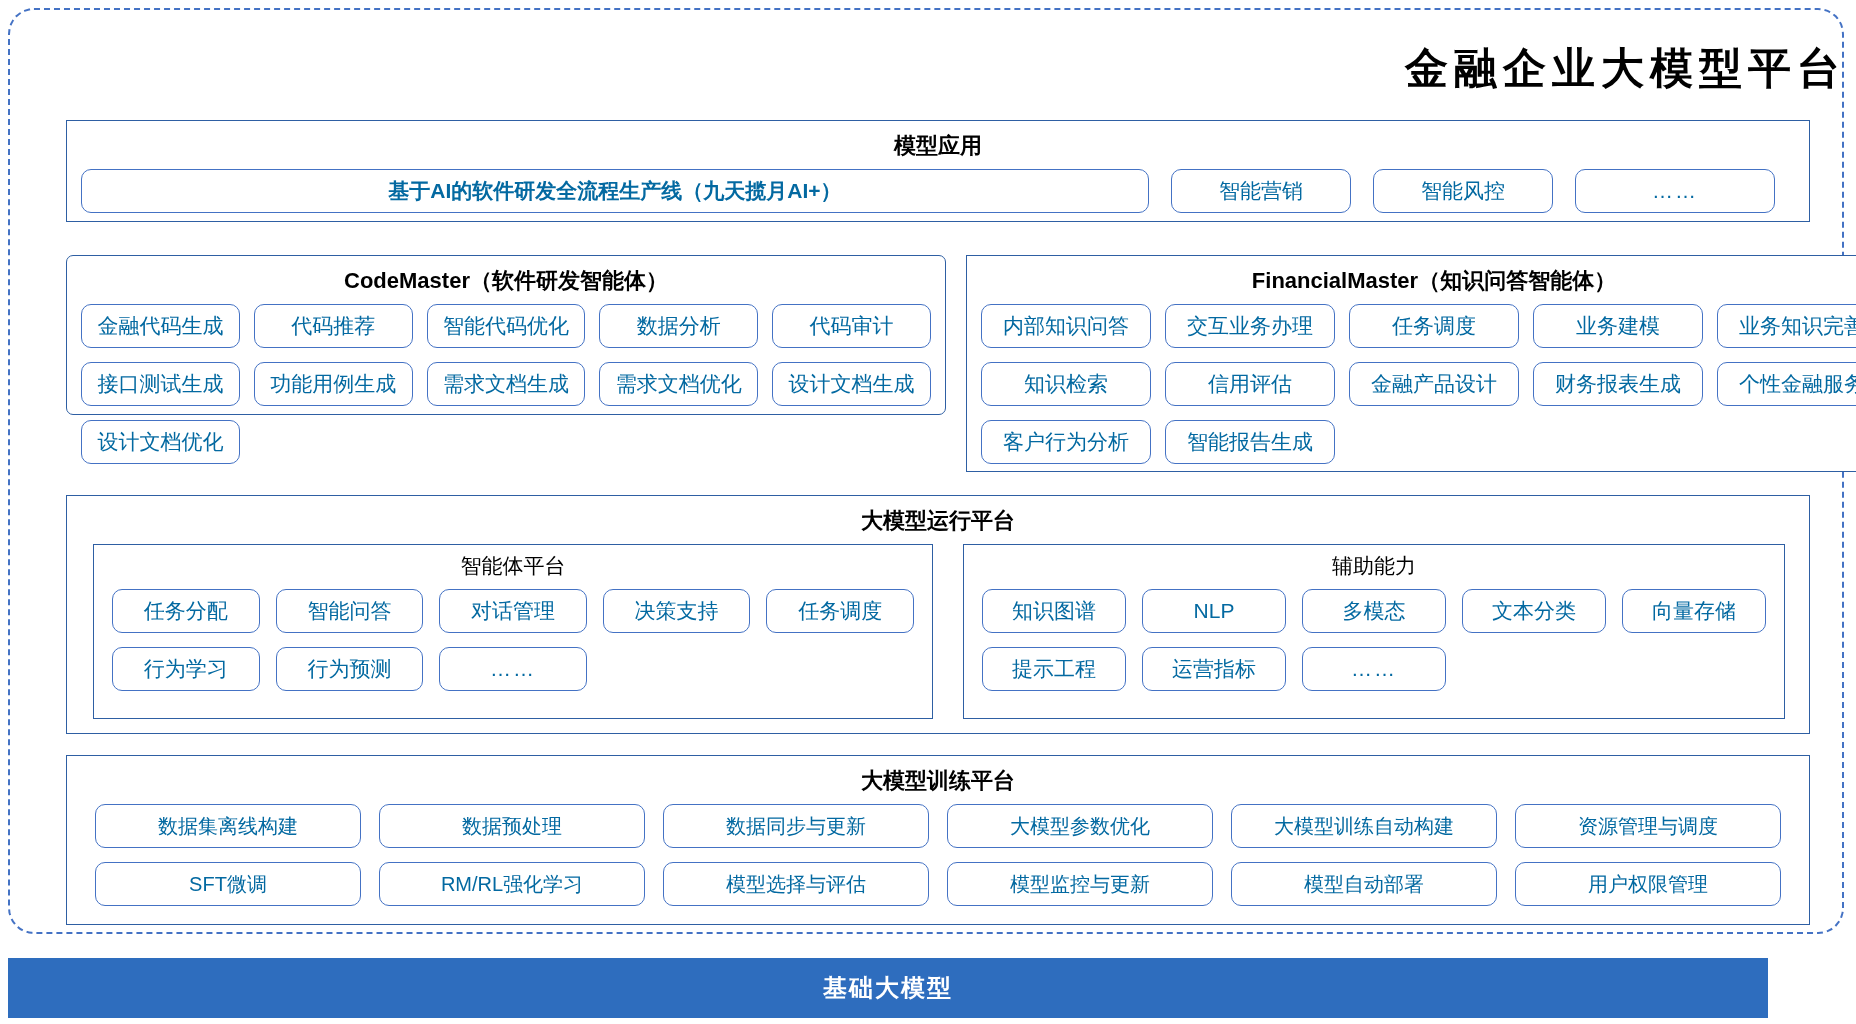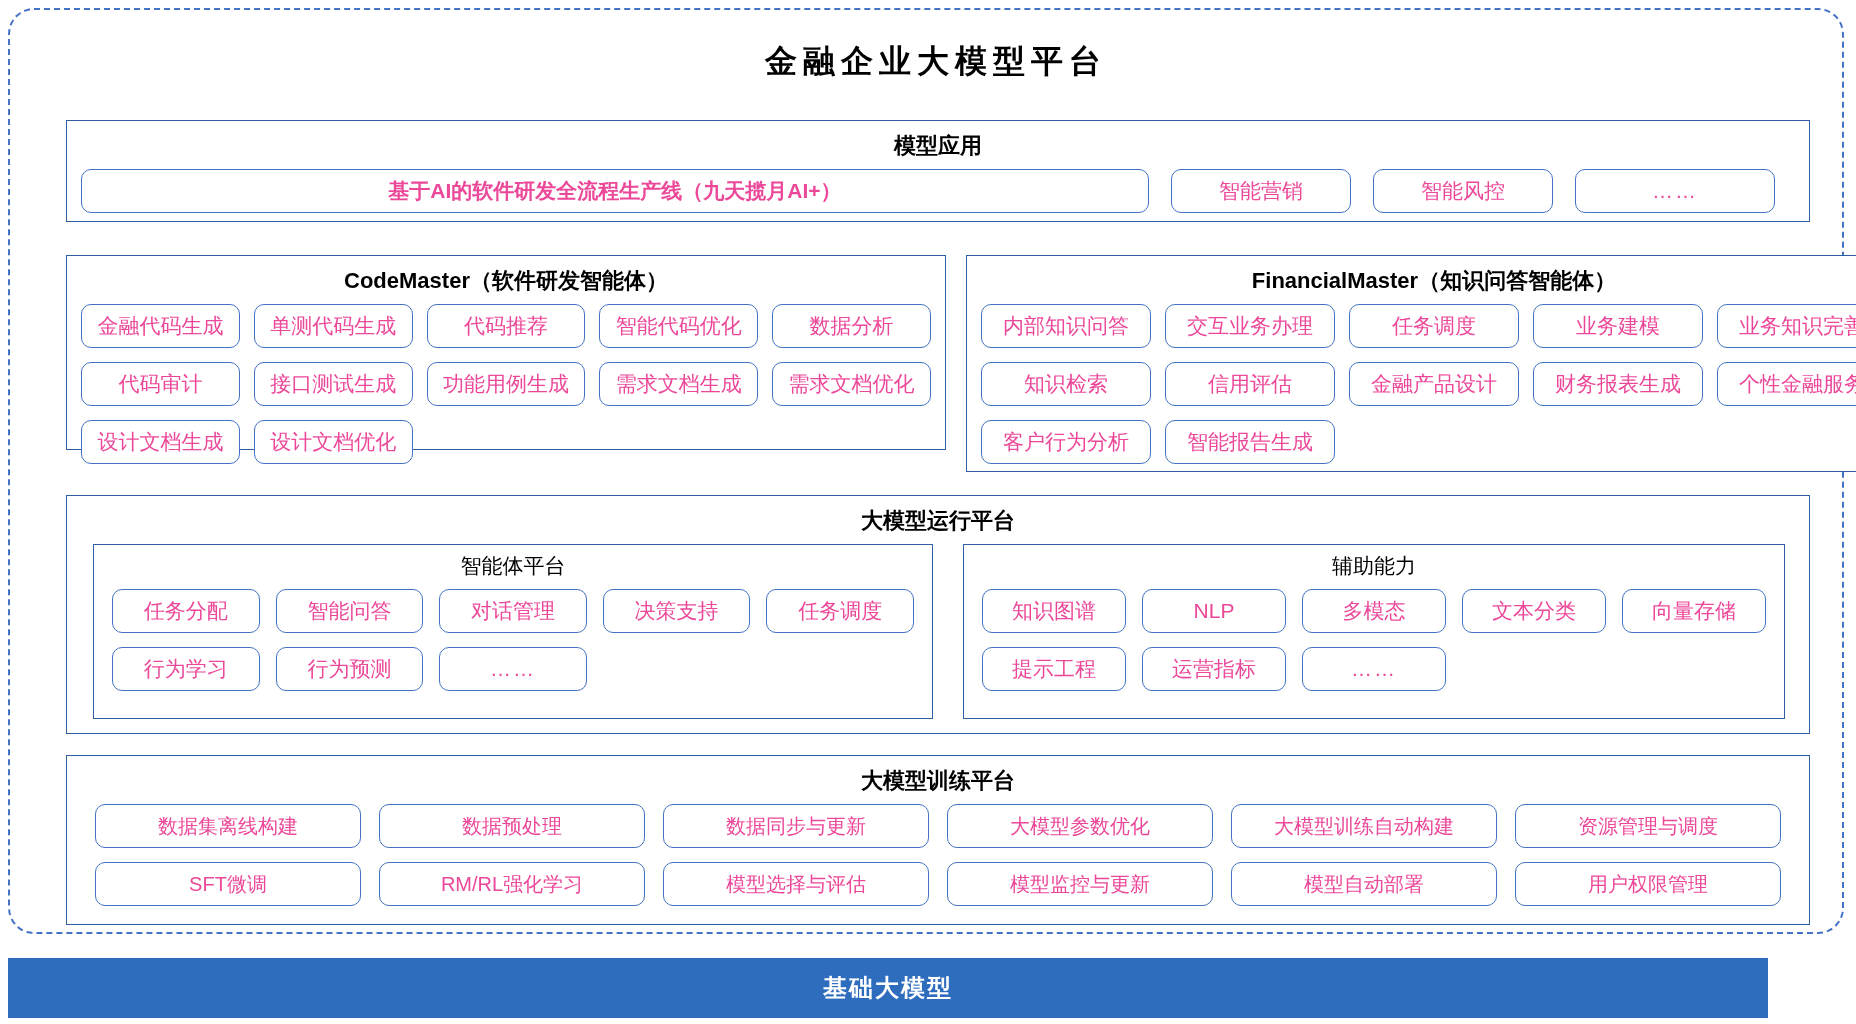--- a/index.html
+++ b/index.html
@@ -22,25 +22,25 @@
     top: 8px;
     width: 1836px;
     height: 926px;
     box-sizing: border-box;
     border: 2px dashed #4472C4;
     border-radius: 26px;
   }
 
   .title {
     position: absolute;
-    left: 8px;
+    left: 0;
     top: 30px;
     width: 1836px;
-    text-align: center;
-    font-size: 32px;
+    text-align: right;
+    font-size: 43px;
     font-weight: bold;
     letter-spacing: 6px;
     color: #000;
   }
 
   
   .panel {
     position: absolute;
     box-sizing: border-box;
     border: 1.5px solid #2E5FA3;
@@ -77,21 +77,21 @@
   
   .pill {
     box-sizing: border-box;
     border: 1.5px solid #4472C4;
     border-radius: 10px;
     background: #ffffff;
     display: flex;
     align-items: center;
     justify-content: center;
     font-size: 21px;
-    color: #ec4899;
+    color: #0369a1;
     height: 44px;
     white-space: nowrap;
   }
   .pill.ell {
     letter-spacing: 2px;
   }
 
   
   #sec-app { left: 56px; top: 110px; width: 1744px; height: 102px; }
   #sec-app .app-row {
@@ -100,21 +100,21 @@
     top: 48px;
     width: 1716px;
     display: flex;
     gap: 22px;
   }
   #sec-app .pill-wide { flex: 0 0 1068px; font-weight: bold; font-size: 21px; }
   #sec-app .pill-m    { flex: 0 0 180px; }
   #sec-app .pill-e    { flex: 0 0 200px; }
 
   
-  #sec-code { left: 56px; top: 245px; width: 880px; height: 195px; }
+  #sec-code { left: 56px; top: 245px; width: 880px; height: 160px; border-radius: 7px; }
   #sec-fin  { left: 956px; top: 245px; width: 936px; height: 217px; }
 
   .agent-grid {
     position: absolute;
     left: 14px;
     right: 14px;
     top: 48px;
     display: grid;
     grid-template-columns: repeat(5, 1fr);
     grid-auto-rows: 44px;
@@ -200,21 +200,20 @@
       <div class="pill pill-e ell">……</div>
     </div>
   </div>
 
   <div class="panel" id="sec-code">
     <div class="panel-title">
       <span class="squiggle">CodeMaster</span><span>（软件研发智能体）</span>
     </div>
     <div class="agent-grid">
       <div class="pill">金融代码生成</div>
-      <div class="pill">单测代码生成</div>
       <div class="pill">代码推荐</div>
       <div class="pill">智能代码优化</div>
       <div class="pill">数据分析</div>
       <div class="pill">代码审计</div>
       <div class="pill">接口测试生成</div>
       <div class="pill">功能用例生成</div>
       <div class="pill">需求文档生成</div>
       <div class="pill">需求文档优化</div>
       <div class="pill">设计文档生成</div>
       <div class="pill">设计文档优化</div>

